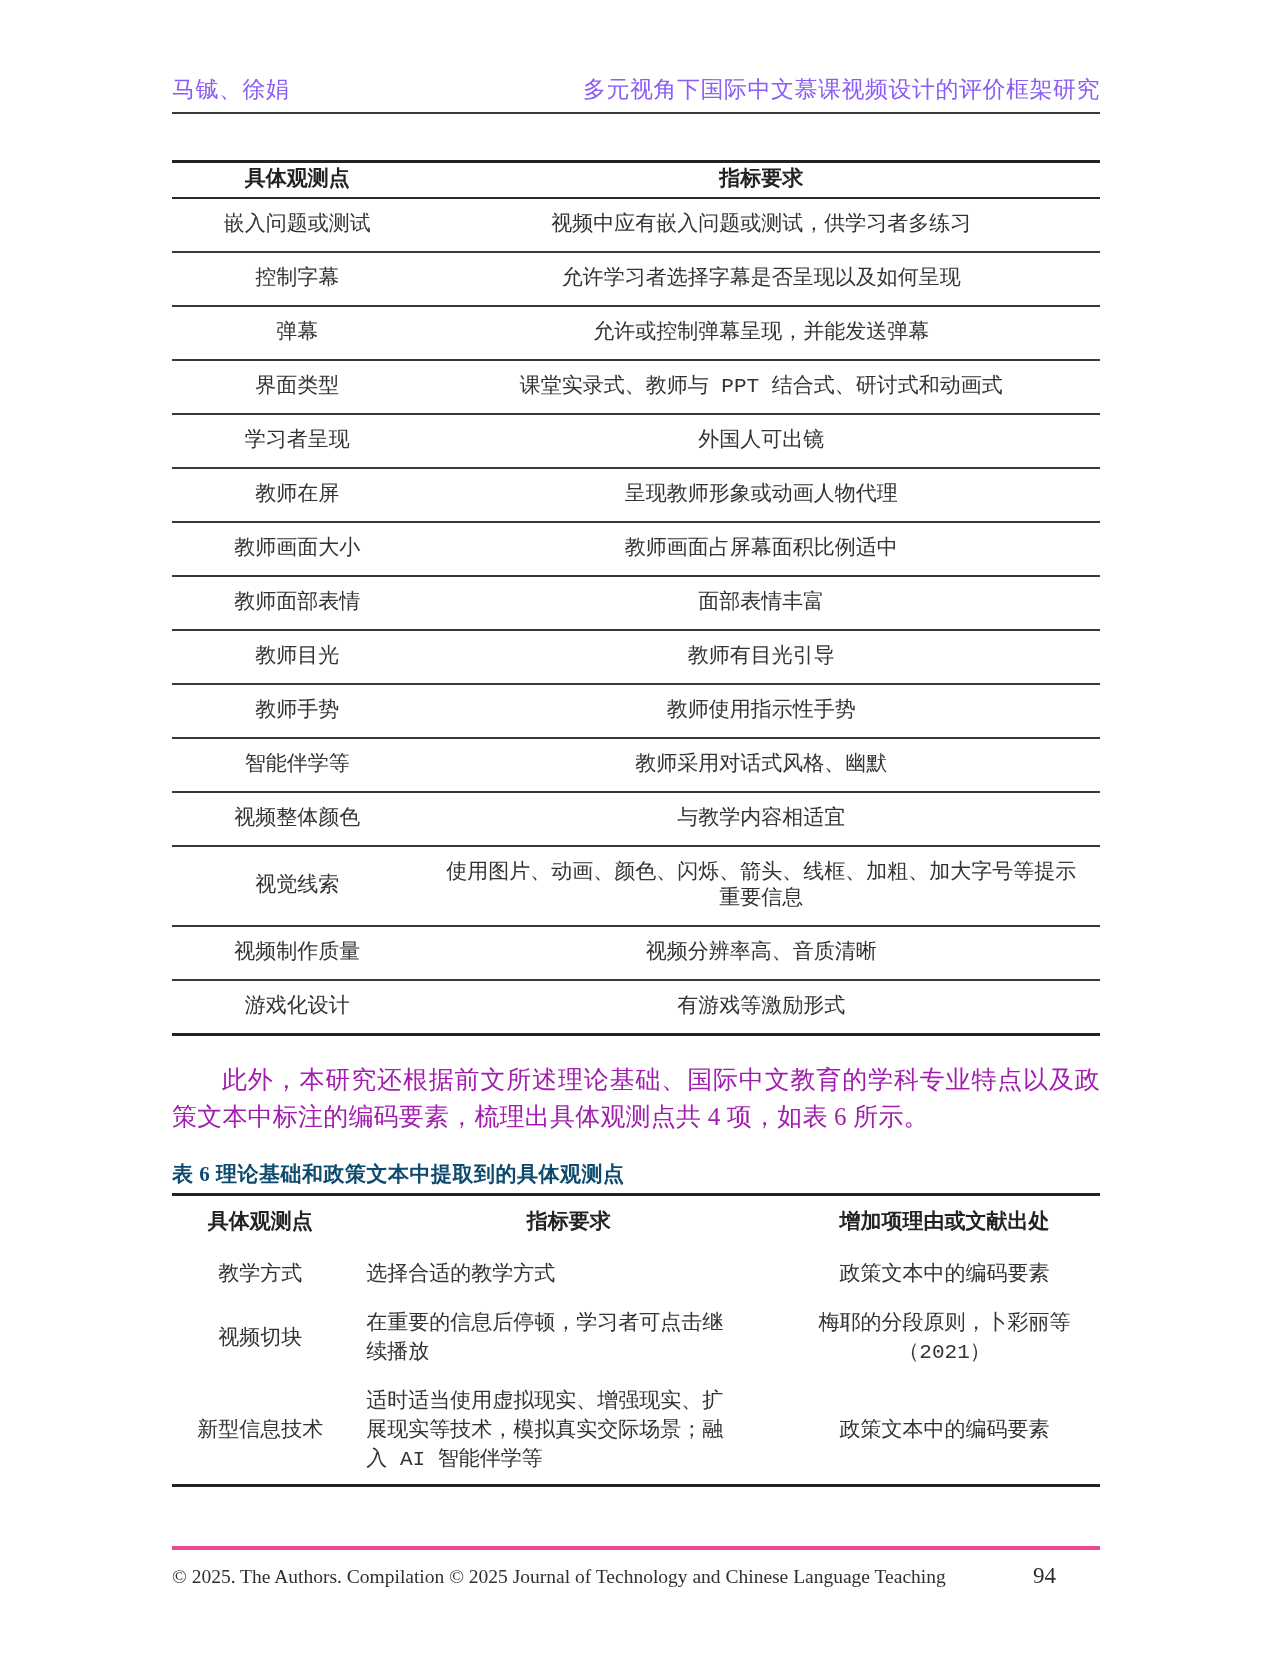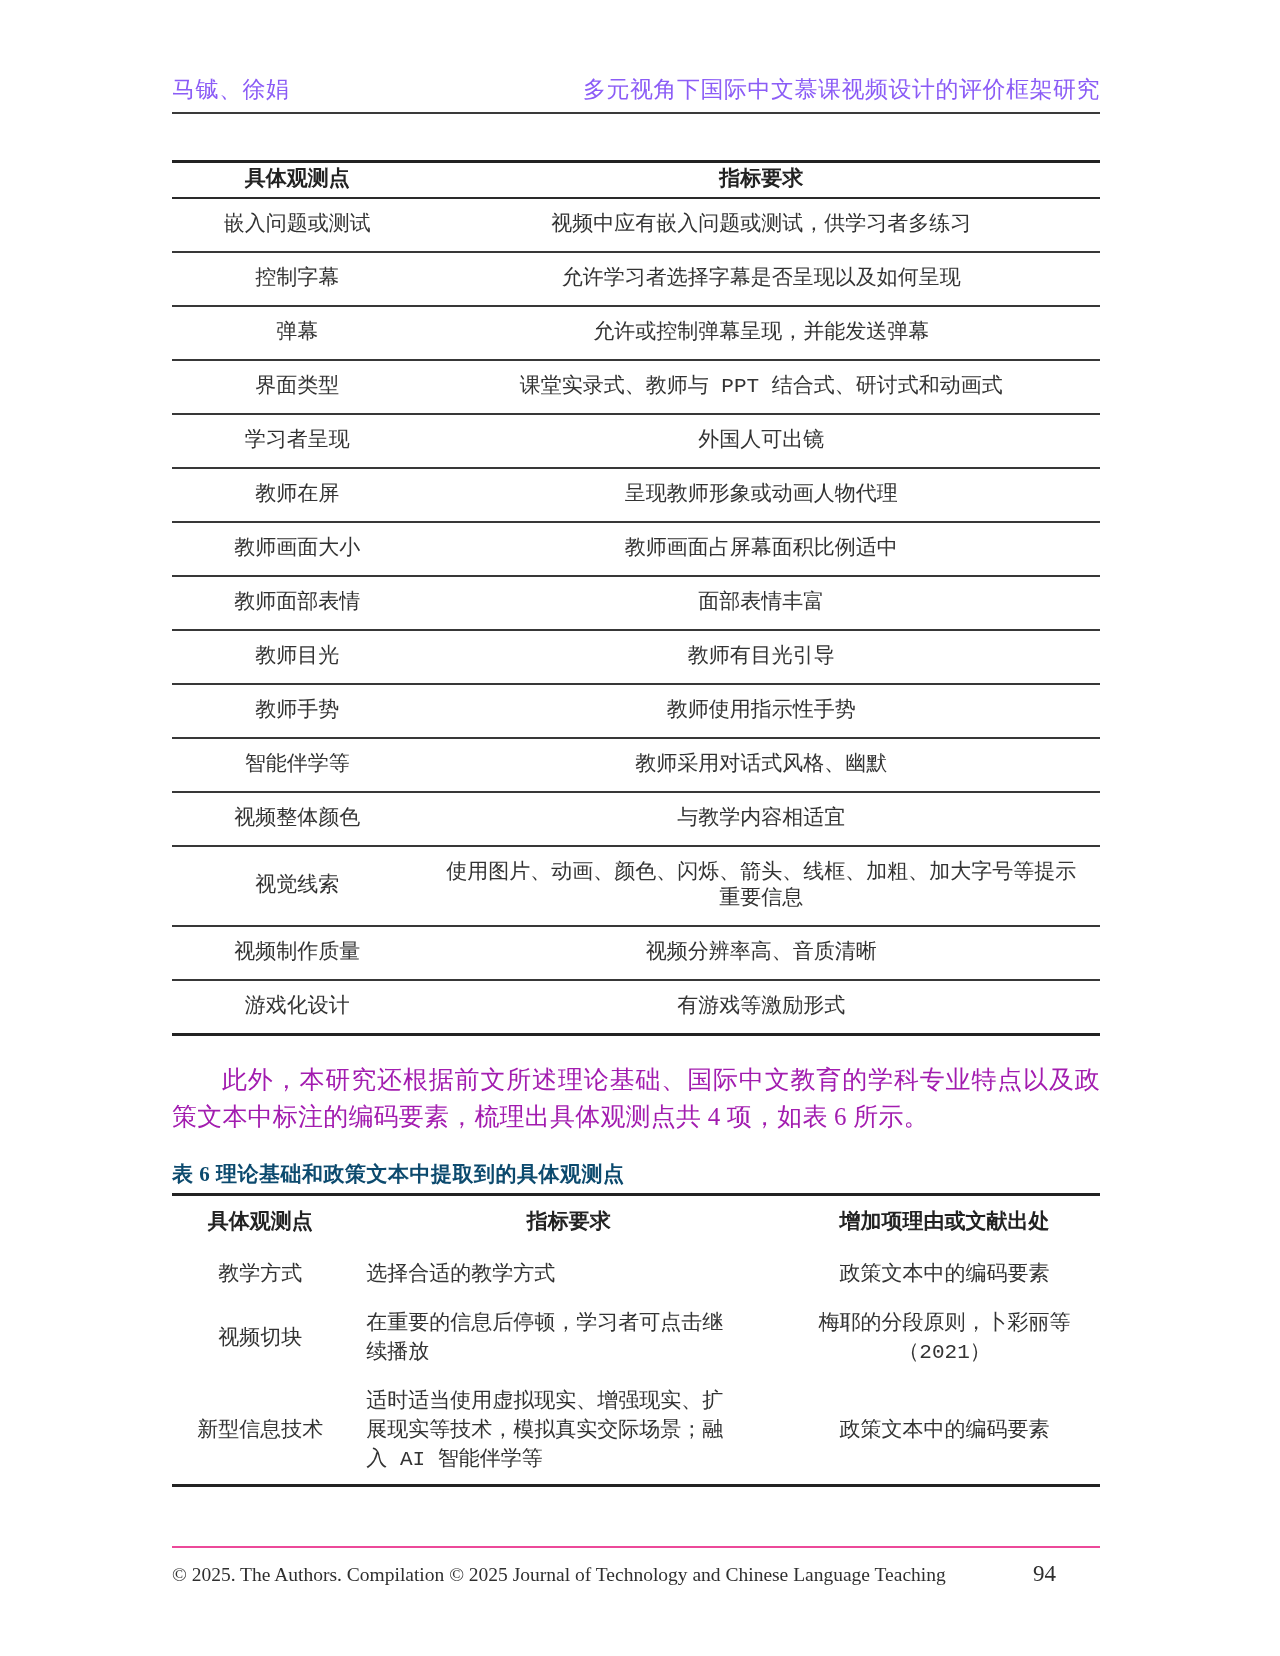--- a/index.html
+++ b/index.html
@@ -63,21 +63,21 @@
   .t6 td{
     padding:10px 4px;line-height:29px;
     text-align:center;vertical-align:middle;
     white-space:pre-line;color:#333;
   }
   .t6 td:nth-child(2){text-align:left;padding-left:18px;padding-right:16px;}
 
   
   .footer{
     position:absolute;left:172px;right:180px;top:1546px;
-    border-top:2px solid #ec4899;
+    border-top:4px solid #ec4899;
     padding-top:13px;
     display:flex;justify-content:space-between;align-items:baseline;
     font-size:19.5px;color:#2f2f2f;
   }
   .page-num{font-size:23px;padding-right:44px;}
 </style>
 </head>
 <body>
 
 <div class="content">

